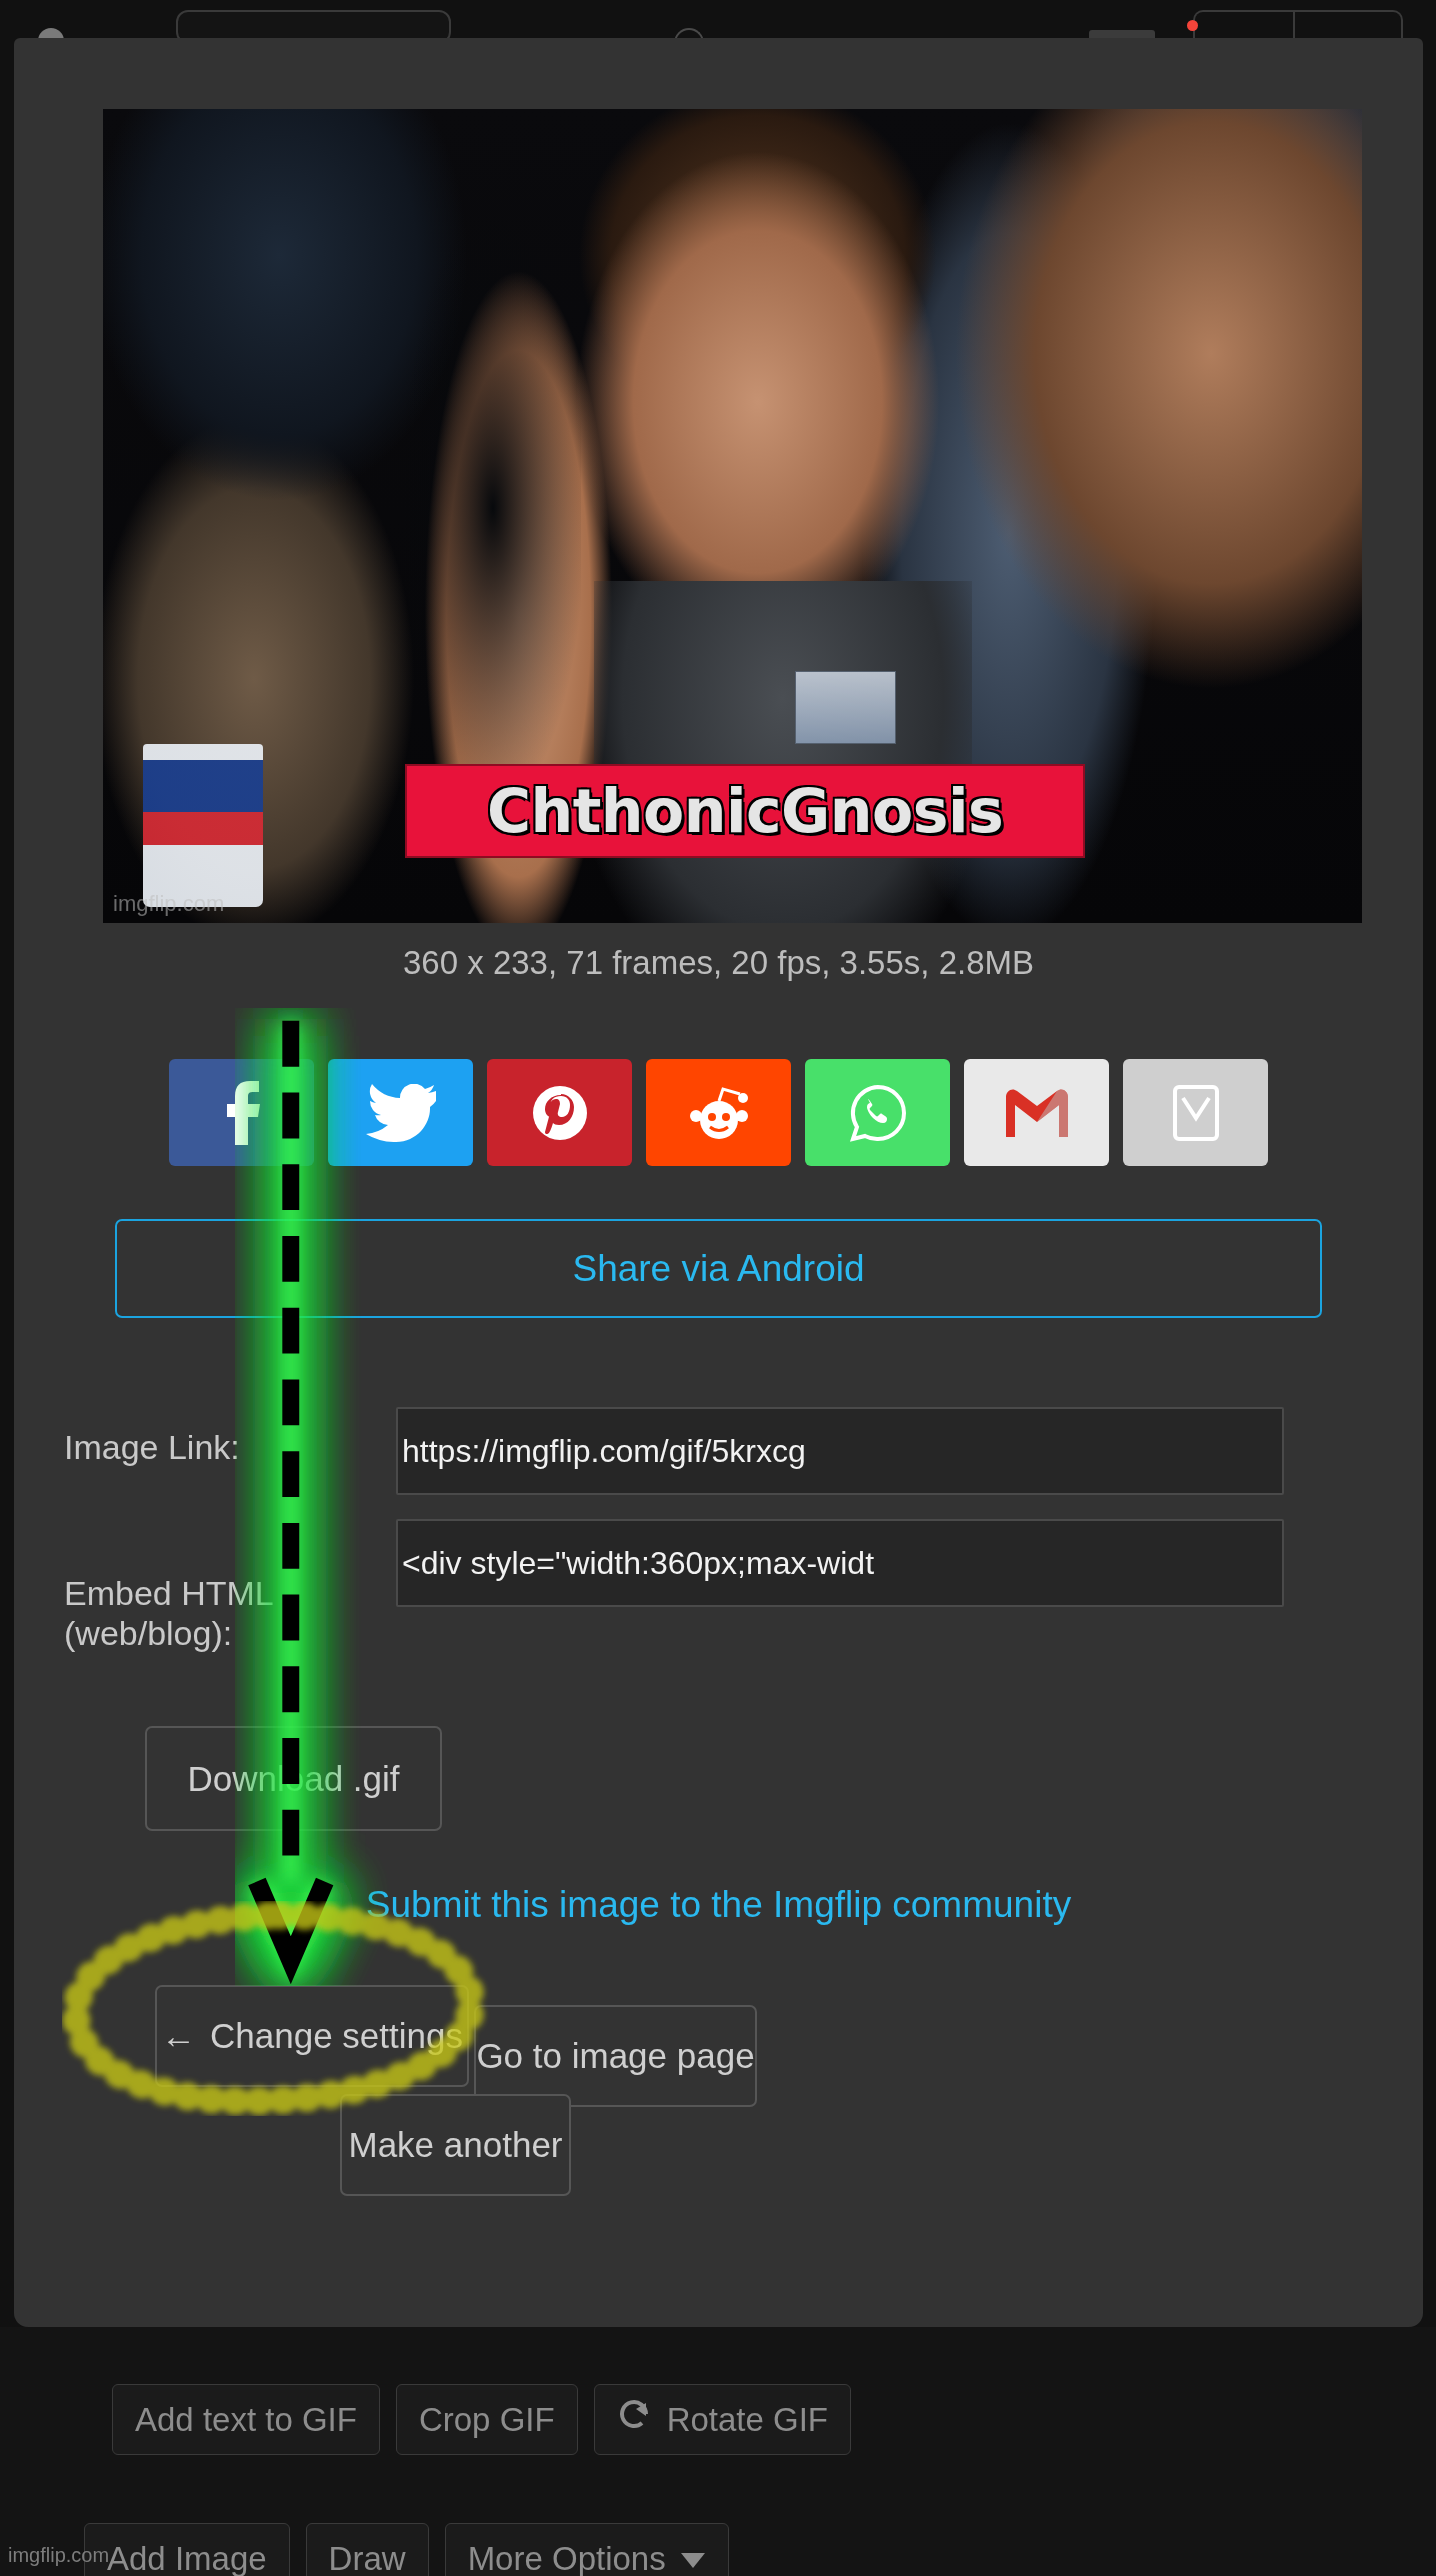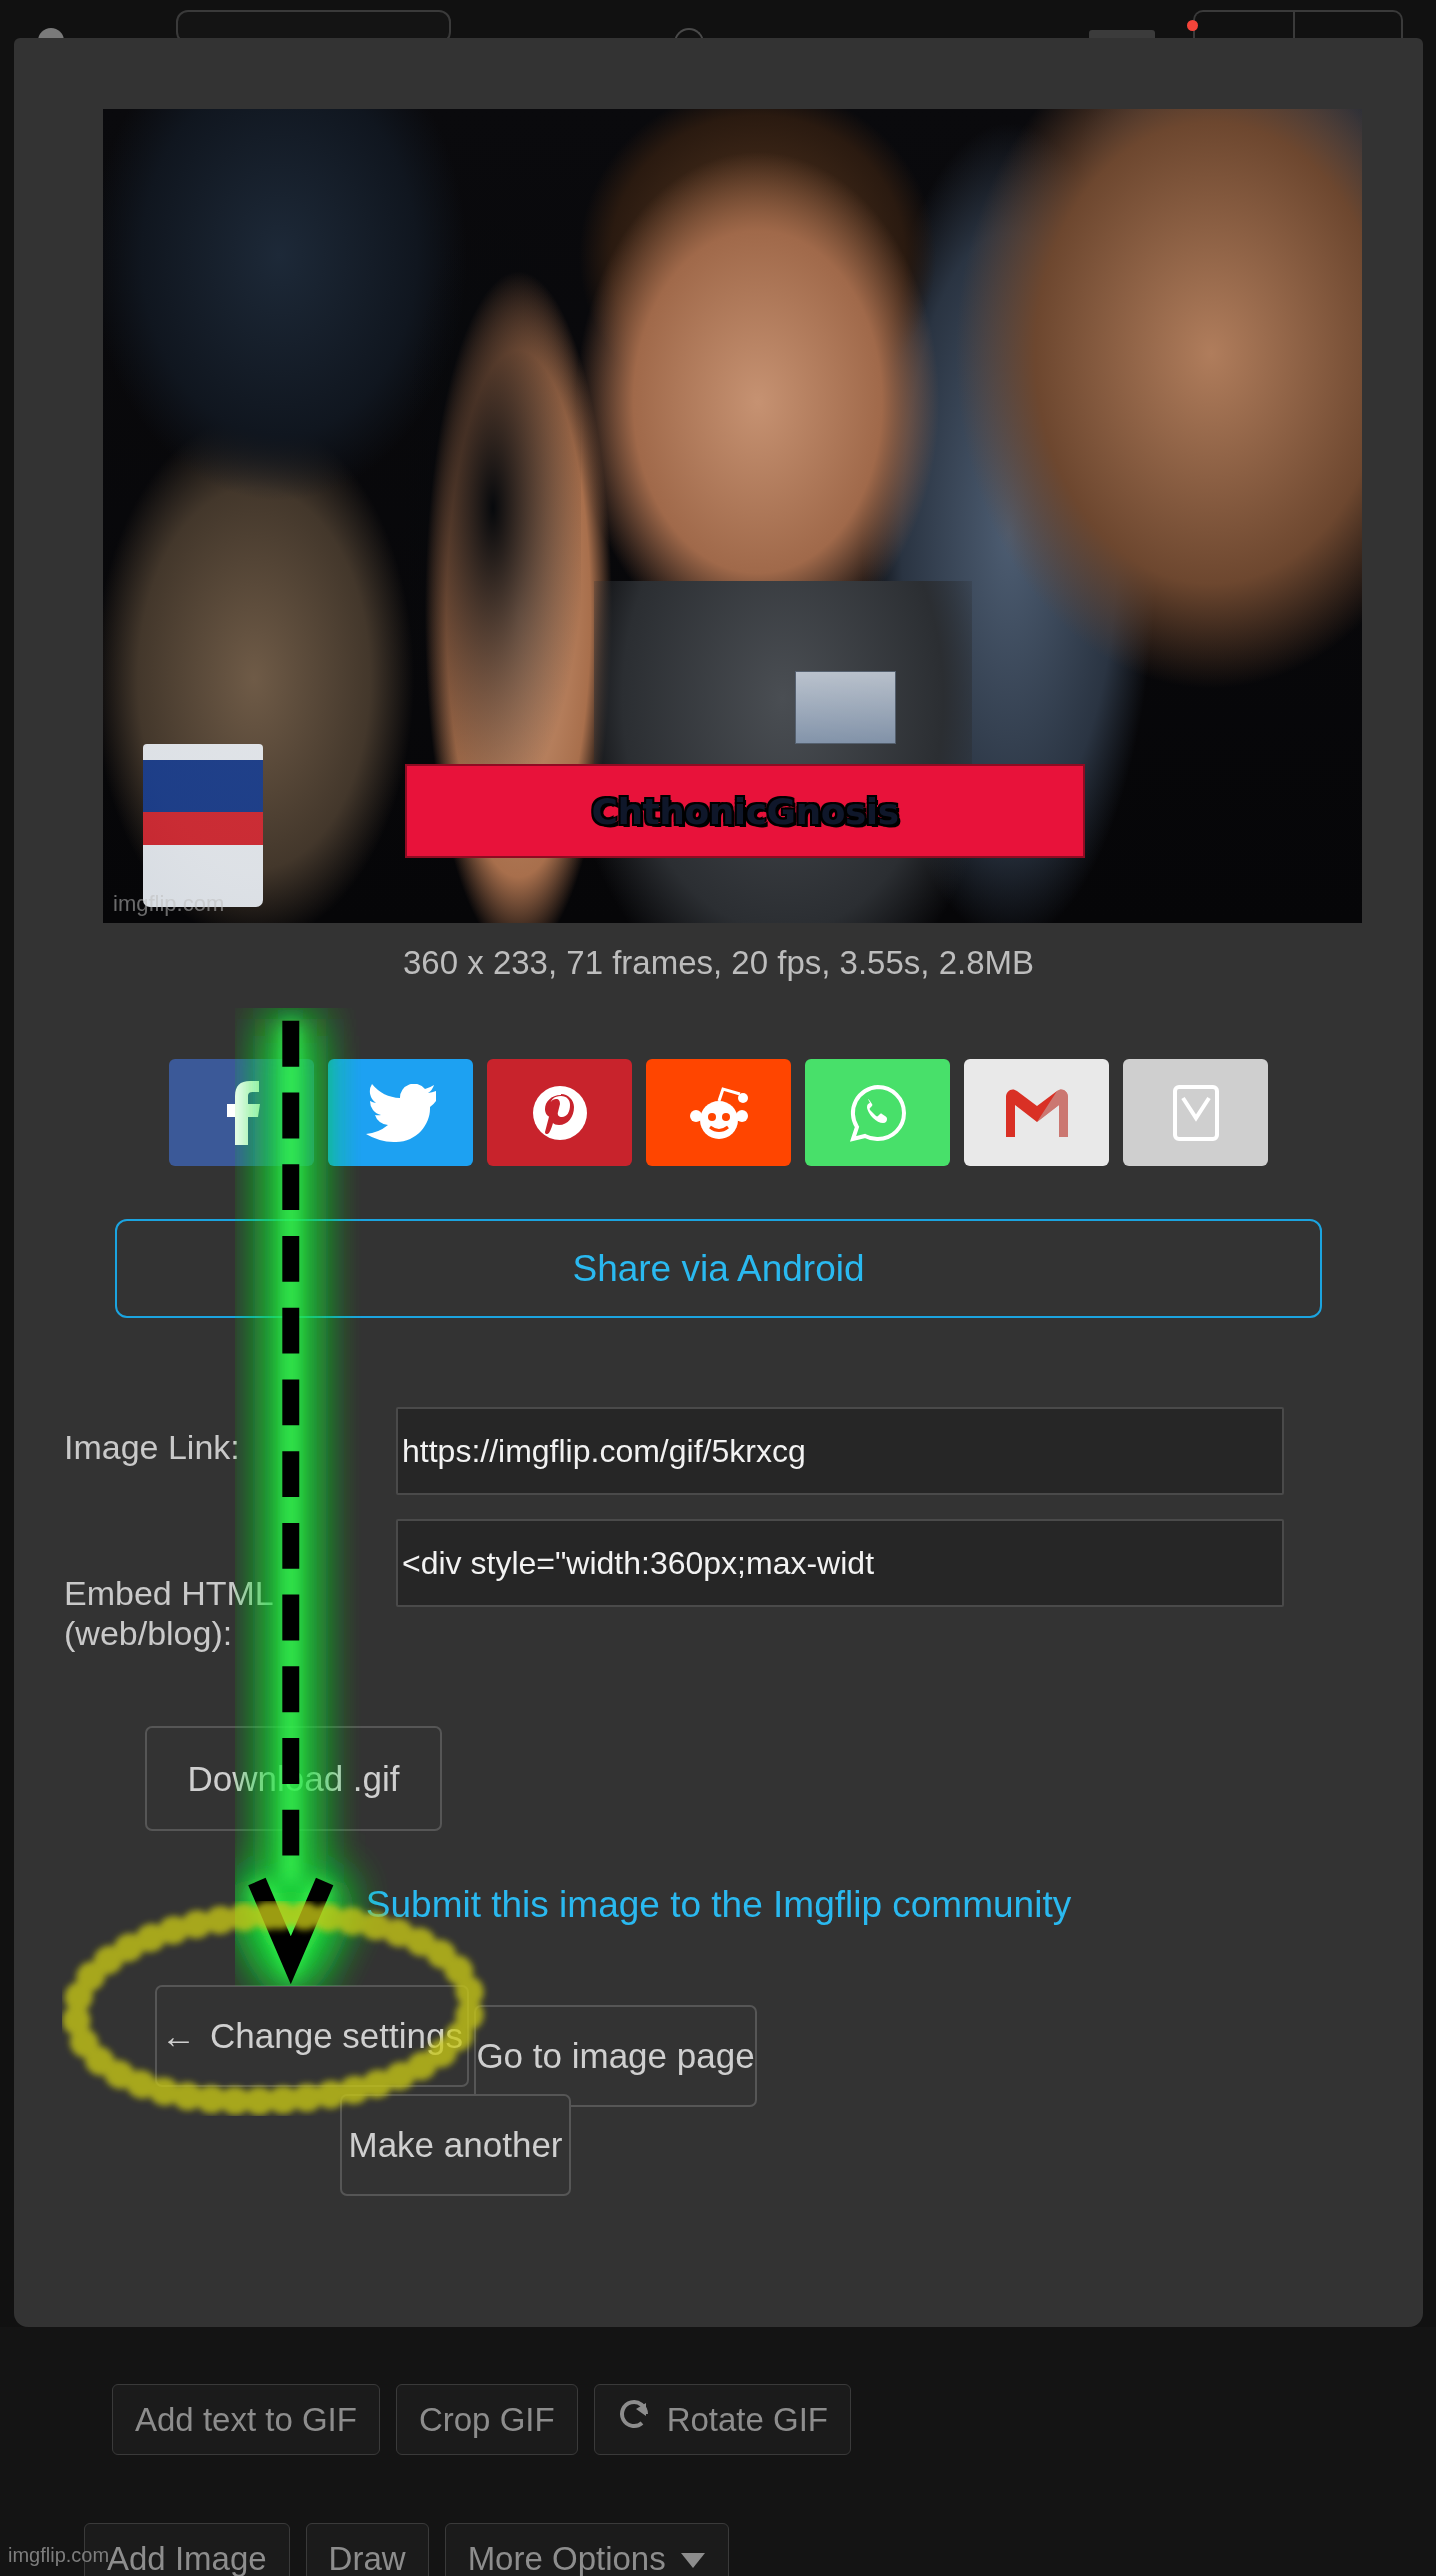--- a/index.html
+++ b/index.html
@@ -90,21 +90,21 @@
     background: linear-gradient(#cfd8e4, #8fa2bb); border: 1px solid #5a6676;
     opacity: .85;
   }
   .meme-caption {
     position: absolute; left: 24%; top: 80.5%; width: 54%; height: 11.5%;
     background: #e8123a; border: 2px solid #8f0b22;
     display: flex; align-items: center; justify-content: center;
   }
   .meme-caption span {
     font-family: "DejaVu Sans", sans-serif;
-    font-weight: bold; font-size: 36px; color: #0f172a; letter-spacing: -0.5px;
+    font-weight: bold; font-size: 60px; color: #e5e5e5; letter-spacing: -0.5px;
     text-shadow: 3px 3px 0 #000, -2px -2px 0 #000, 2px -2px 0 #000, -2px 2px 0 #000;
     white-space: nowrap;
   }
   .meme-wm {
     position: absolute; left: 10px; bottom: 6px;
     font-size: 22px; color: rgba(190,190,190,.55);
     font-family: "Liberation Sans", sans-serif;
   }
 
   
@@ -128,21 +128,21 @@
   .sc-tw { background: #1da1f2; }
   .sc-pin { background: #c8232c; }
   .sc-rd { background: #ff4500; }
   .sc-wa { background: #48e06a; }
   .sc-gm { background: #e9e9e9; }
   .sc-em { background: #cfcfcf; }
 
   
   .android-btn {
     position: absolute; left: 101px; top: 1181px; width: 1207px; height: 99px;
-    border: 2px solid #1ba4e0; border-radius: 12px; background: #333333;
+    border: 2px solid #1ba4e0; border-radius: 7px; background: #333333;
     display: flex; align-items: center; justify-content: center;
     font-size: 37px; color: #2ab9f0;
   }
 
   
   .row { position: absolute; display: flex; align-items: flex-start; }
   .row-label { font-size: 34px; color: #c9c9c9; line-height: 1.18; }
   .field {
     background: #262626; border: 2px solid #4a4a4a; border-radius: 2px;
     height: 88px; display: flex; align-items: center; padding: 0 4px;

